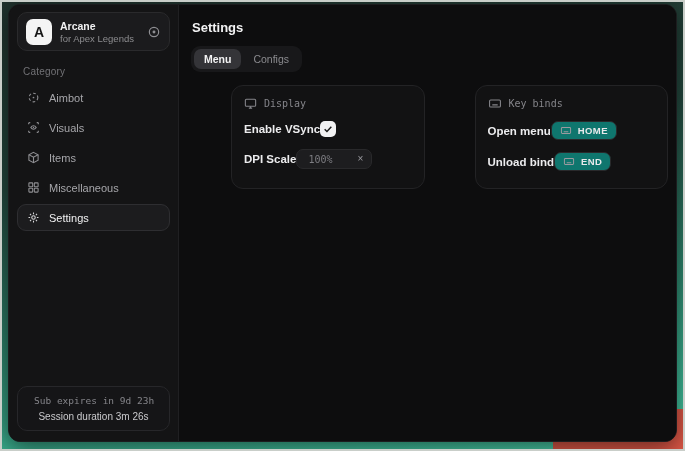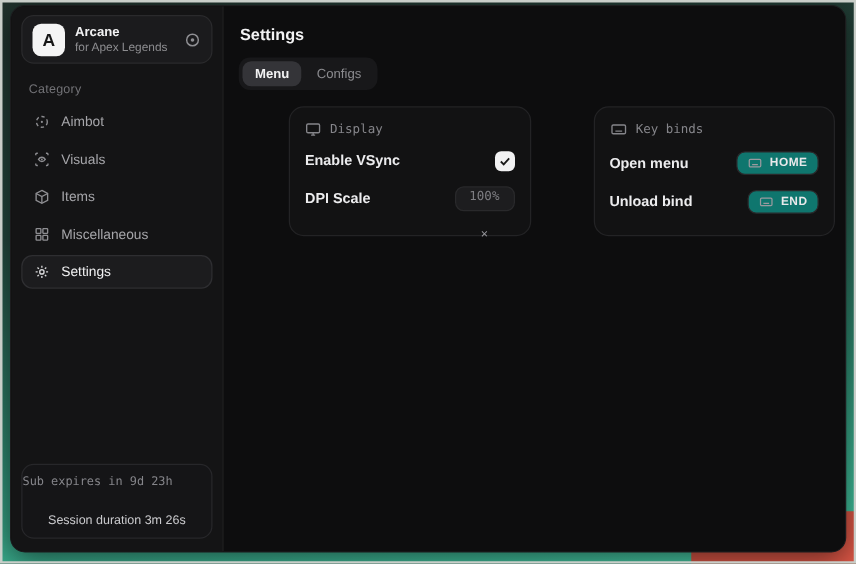--- a/index.html
+++ b/index.html
@@ -56,22 +56,22 @@
     border:1px solid transparent; border-radius:9px;
     color:#a6a6aa; font-size:11px; cursor:pointer;
   }
   .nav-item .nav-icon { display:flex; color:#8e8e92; }
   .nav-item.active {
     background:#1c1c1e; border-color:#2e2e31; color:#f1f1f2;
   }
   .nav-item.active .nav-icon { color:#d8d8da; }
   .session-card {
     margin-top:auto; border:1px solid #27272a; border-radius:10px;
-    background:#151517; padding:8px 0;
-    display:flex; flex-direction:column; gap:20px;
+    background:#151517; padding:8px 16px;
+    display:flex; flex-direction:column; gap:5px;
   }
   .session-expiry {
     font-family:"DejaVu Sans Mono", monospace;
     font-size:9.5px; color:#85858a; white-space:nowrap;
   }
   .session-duration { font-size:10px; color:#cacacd;text-align:center; }
   
   .main { flex:1; background:#0d0d0e; padding:15px 8px 14px 12px; }
   .page-title { font-size:13px; font-weight:bold; color:#f2f2f3; margin-left:1px; }
   .tabs {
@@ -88,33 +88,33 @@
     flex:1; background:#121213; border:1px solid #232325;
     border-radius:12px; padding:9px 12px 11px;margin-left:40px;
   }
   .card-header {
     display:flex; align-items:center; gap:7px;
     color:#85858a; font-family:"DejaVu Sans Mono", monospace;
     font-size:10px; margin:2px 0 5px;
   }
   .card-header .hdr-icon { display:flex; color:#85858a; }
   .card-row {
-    display:flex; align-items:center; justify-content:space-between;
+    display:flex; align-items:center; 
     padding:6px 0; min-height:24px;
   }
   .row-label { font-size:11.5px; font-weight:600; color:#ececee; }
   .checkbox {
     width:16px; height:16px; border-radius:5px; background:#f2f2f3;
     display:flex; align-items:center; justify-content:center;
     color:#1a1a1a; cursor:pointer;
   }
   .dpi-control {
     display:flex; align-items:center; gap:20px;
     background:#1d1d1f; border:1px solid #29292b; border-radius:7px;
-    padding:2px 7px; height:20px;flex-direction:column;
+    padding:2px 7px; height:20px;
   }
   .dpi-input {
     width:32px; background:transparent; border:none; outline:none;
     color:#7e7e83; font-family:"DejaVu Sans Mono", monospace;
     font-size:10px; text-align:center;
   }
   .clear-btn {
     border:none; background:transparent; color:#9a9a9f;
     font-size:10px; line-height:1; cursor:pointer; padding:0 1px;
     font-family:"Liberation Sans", sans-serif;

